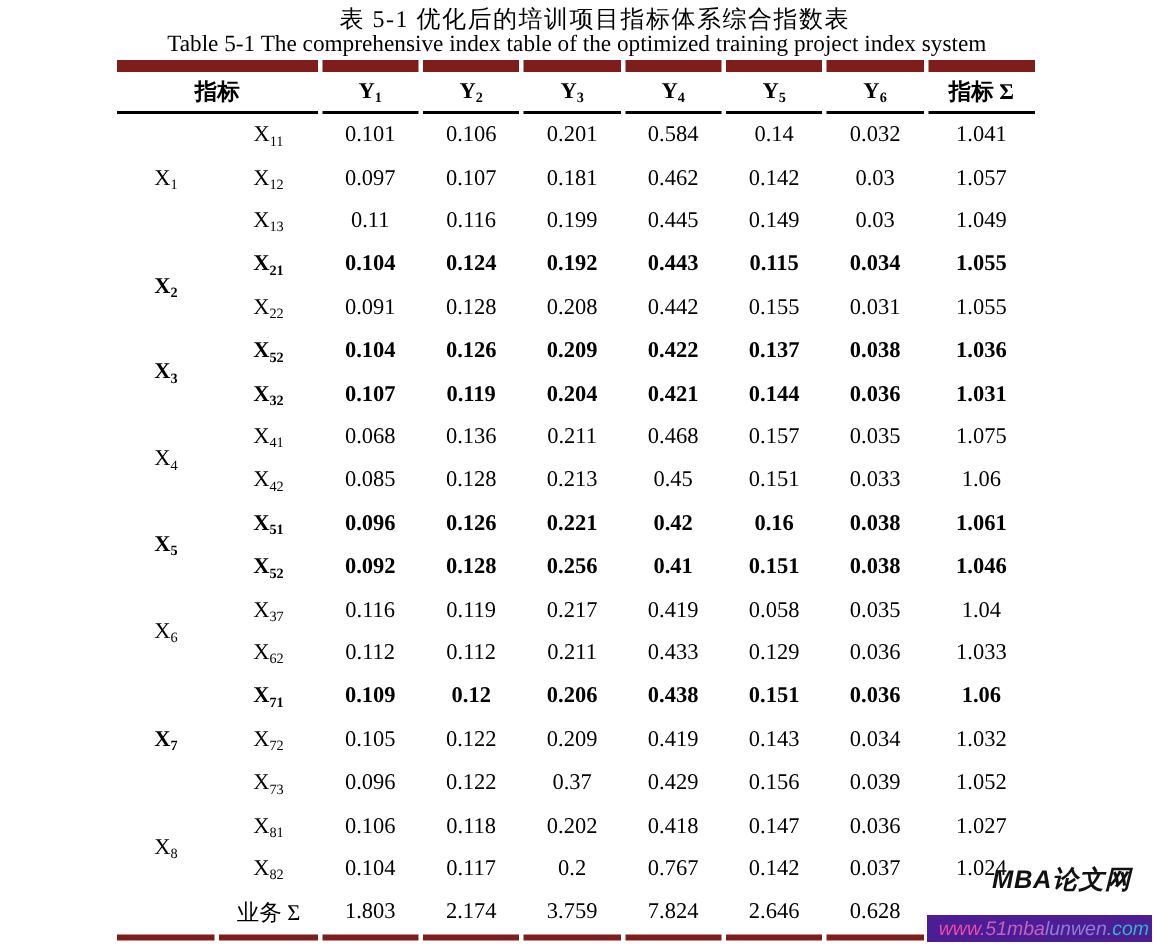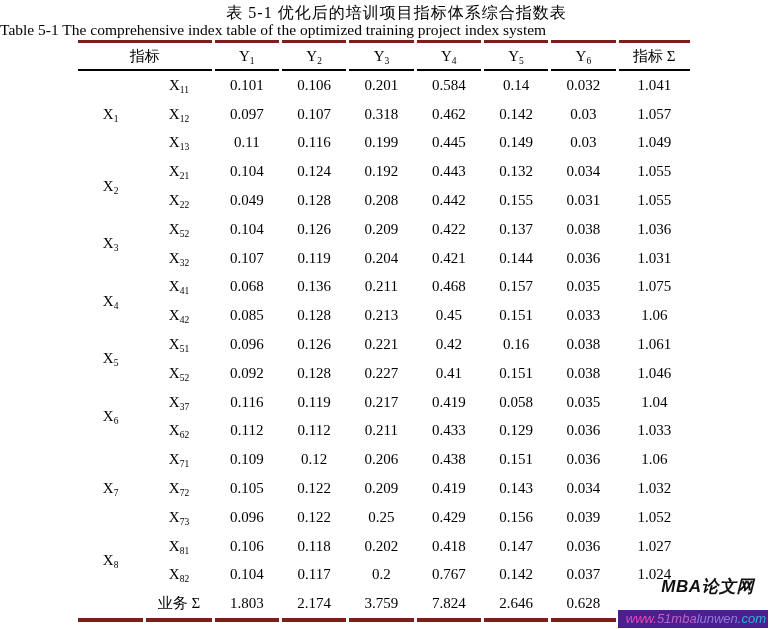--- a/index.html
+++ b/index.html
@@ -10,46 +10,46 @@
     font-family:"Liberation Serif","DejaVu Serif",serif;
     color:#000;
     overflow:hidden;
   }
   .title-cn{
     position:absolute;top:3px;left:12px;width:100%;
     text-align:center;font-size:16px;letter-spacing:1px;
   }
   .title-en{
     position:absolute;top:21px;left:0;width:100%;
-    text-align:left;font-size:15.5px;
+    text-align:center;font-size:15.5px;
   }
   table.idx{
     position:absolute;left:75px;top:40px;
     width:618px;
     border-collapse:separate;
     border-spacing:3px 0;
     table-layout:fixed;
   }
   table.idx th{
-    border-top:3px solid #7f1d1d;
+    border-top:8px solid #7f1d1d;
     border-bottom:2.5px solid #000;
     height:26px;
-    font-weight:normal;
+    font-weight:bold;
     font-size:15px;
     text-align:center;
     padding:0;
   }
   table.idx td{
     height:28.8px;
     text-align:center;
     font-size:15px;
     padding:0;
     vertical-align:middle;
   }
-  table.idx tr.bold td{font-weight:normal;}
+  table.idx tr.bold td{font-weight:bold;}
   table.idx tr.footer td{border-bottom:4px solid #7f1d1d;}
   table.idx sub{
     font-size:9.5px;
     vertical-align:-3px;
     line-height:0;
   }
   .watermark{
     position:absolute;right:1px;bottom:1px;
     text-align:right;
     font-family:"Liberation Sans","DejaVu Sans",sans-serif;
@@ -110,21 +110,21 @@
           <td>0.201</td>
           <td>0.584</td>
           <td>0.14</td>
           <td>0.032</td>
           <td>1.041</td>
         </tr>
         <tr>
           <td>X<sub>12</sub></td>
           <td>0.097</td>
           <td>0.107</td>
-          <td>0.318</td>
+          <td>0.181</td>
           <td>0.462</td>
           <td>0.142</td>
           <td>0.03</td>
           <td>1.057</td>
         </tr>
         <tr>
           <td>X<sub>13</sub></td>
           <td>0.11</td>
           <td>0.116</td>
           <td>0.199</td>
@@ -133,27 +133,27 @@
           <td>0.03</td>
           <td>1.049</td>
         </tr>
         <tr class="bold">
           <td rowspan="2">X<sub>2</sub></td>
           <td>X<sub>21</sub></td>
           <td>0.104</td>
           <td>0.124</td>
           <td>0.192</td>
           <td>0.443</td>
-          <td>0.132</td>
+          <td>0.115</td>
           <td>0.034</td>
           <td>1.055</td>
         </tr>
         <tr>
           <td>X<sub>22</sub></td>
-          <td>0.049</td>
+          <td>0.091</td>
           <td>0.128</td>
           <td>0.208</td>
           <td>0.442</td>
           <td>0.155</td>
           <td>0.031</td>
           <td>1.055</td>
         </tr>
         <tr class="bold">
           <td rowspan="2">X<sub>3</sub></td>
           <td>X<sub>52</sub></td>
@@ -204,21 +204,21 @@
           <td>0.221</td>
           <td>0.42</td>
           <td>0.16</td>
           <td>0.038</td>
           <td>1.061</td>
         </tr>
         <tr class="bold">
           <td>X<sub>52</sub></td>
           <td>0.092</td>
           <td>0.128</td>
-          <td>0.227</td>
+          <td>0.256</td>
           <td>0.41</td>
           <td>0.151</td>
           <td>0.038</td>
           <td>1.046</td>
         </tr>
         <tr>
           <td rowspan="2">X<sub>6</sub></td>
           <td>X<sub>37</sub></td>
           <td>0.116</td>
           <td>0.119</td>
@@ -256,21 +256,21 @@
           <td>0.209</td>
           <td>0.419</td>
           <td>0.143</td>
           <td>0.034</td>
           <td>1.032</td>
         </tr>
         <tr>
           <td>X<sub>73</sub></td>
           <td>0.096</td>
           <td>0.122</td>
-          <td>0.25</td>
+          <td>0.37</td>
           <td>0.429</td>
           <td>0.156</td>
           <td>0.039</td>
           <td>1.052</td>
         </tr>
         <tr>
           <td rowspan="2">X<sub>8</sub></td>
           <td>X<sub>81</sub></td>
           <td>0.106</td>
           <td>0.118</td>

